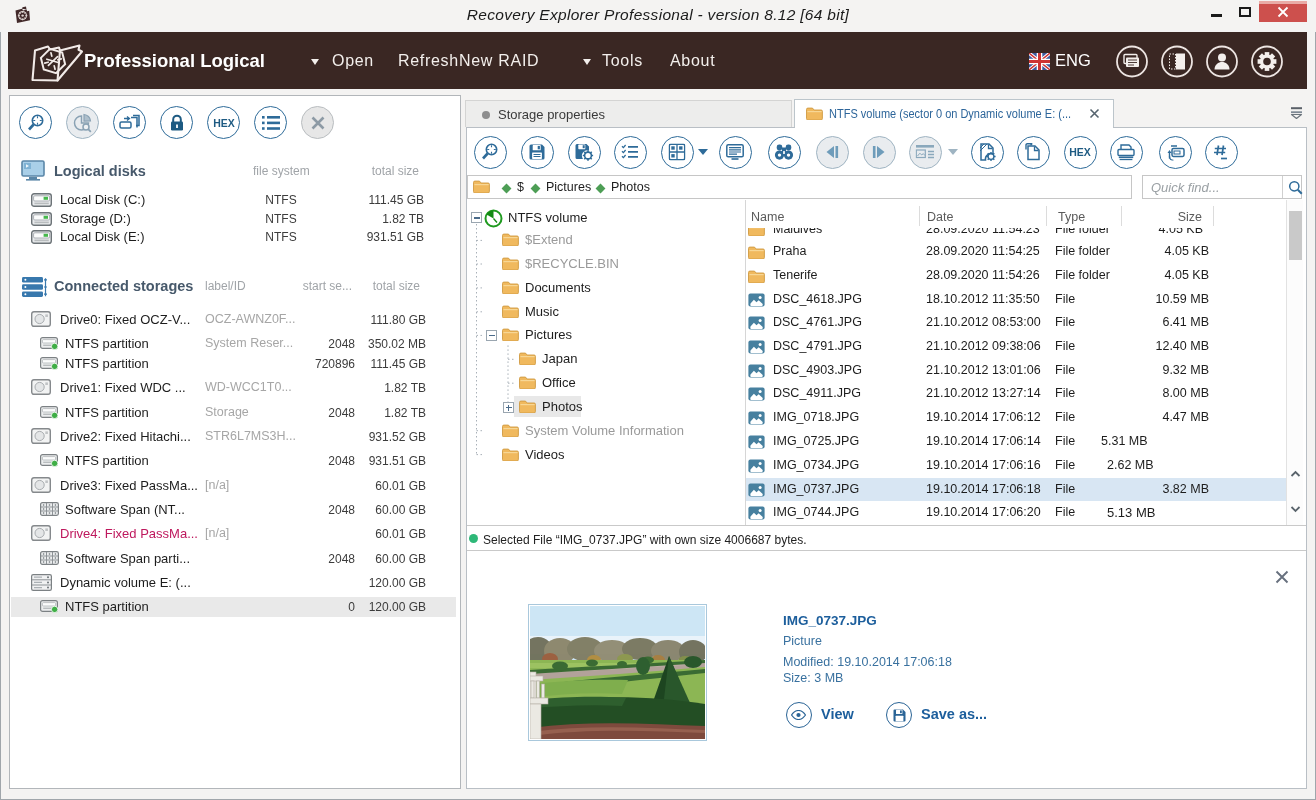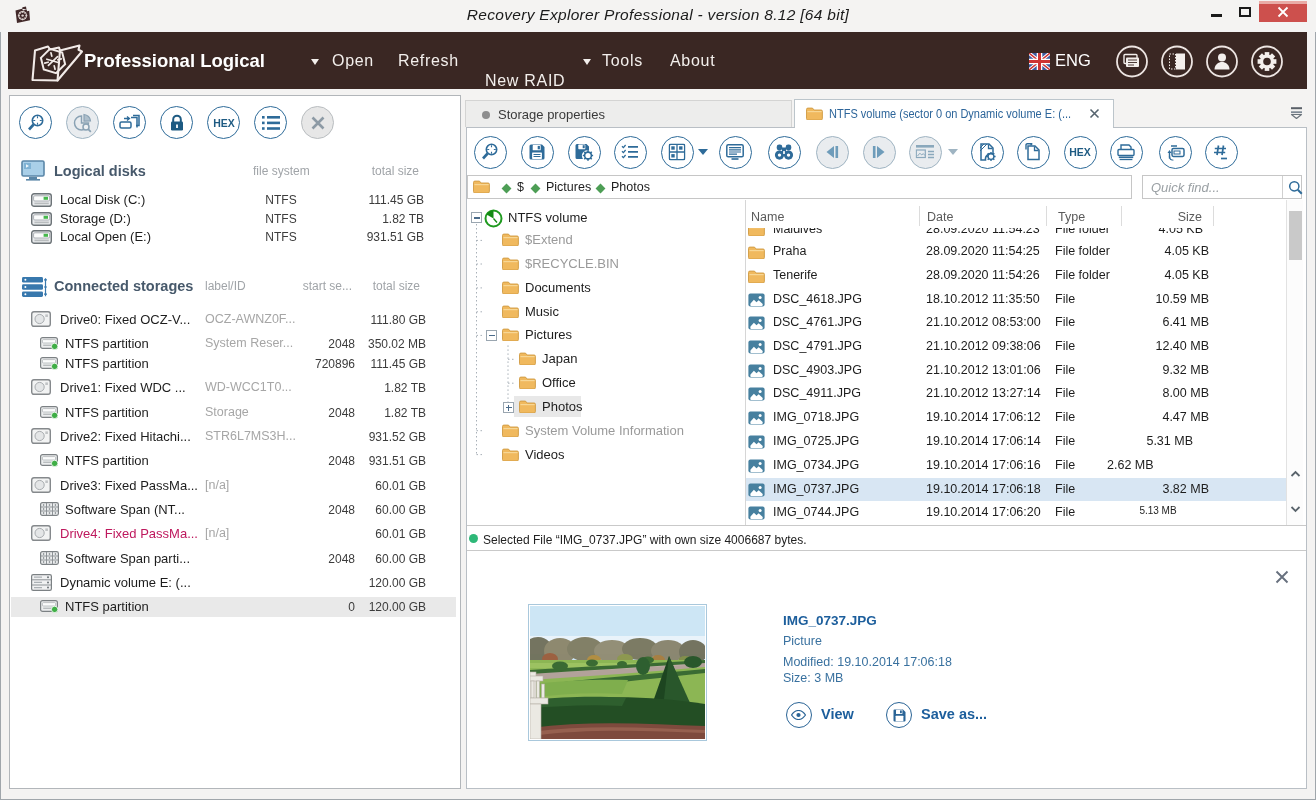--- a/index.html
+++ b/index.html
@@ -119,21 +119,21 @@
       <polygon points="-11,-6 0,-12.5 11,-6 11,6 0,12.5 -11,6" fill="none" stroke="#f2ebe8" stroke-width="2"></polygon>
       <g stroke="#f2ebe8" stroke-width="1.7" stroke-linecap="round">
         <path d="M-5.5,-3.2 L5.5,3.2 M5.5,-3.2 L-5.5,3.2 M0,-8.5 L0,-5 M0,5 L0,8.5 M-8.5,0 L-5,0 M5,0 L8.5,0"></path>
       </g>
     </g>
   </svg>
   <div class="abs" style="left:76px;top:0;height:57px;line-height:57px;color:#fff;font-size:18.5px;font-weight:bold;">Professional Logical</div>
   <div class="tri-w" style="left:303px;"></div>
   <div class="menu-item" style="left:324px;">Open</div>
   <div class="menu-item" style="left:390px;">Refresh</div>
-  <div class="menu-item" style="left:477px;margin-top:20px;">New RAID</div>
+  <div class="menu-item" style="left:451px;">New RAID</div>
   <div class="tri-w" style="left:575px;"></div>
   <div class="menu-item" style="left:594px;">Tools</div>
   <div class="menu-item" style="left:662px;">About</div>
 
   <svg class="abs" style="left:1021px;top:21px" width="21" height="17" viewBox="0 0 21 17">
     <rect width="21" height="17" fill="#3d5a9e"></rect>
     <path d="M0 0 L21 17 M21 0 L0 17" stroke="#fff" stroke-width="3.4"></path>
     <path d="M0 0 L21 17 M21 0 L0 17" stroke="#c33" stroke-width="1.4"></path>
     <path d="M10.5 0 V17 M0 8.5 H21" stroke="#fff" stroke-width="5.6"></path>
     <path d="M10.5 0 V17 M0 8.5 H21" stroke="#c33" stroke-width="3"></path>
@@ -252,21 +252,21 @@
   <div class="txt" style="right:36px;top:97px;font-size:12px;color:#3c3c3c">111.45 GB</div>
   <svg class="abs" style="left:21px;top:116px" width="21" height="15">
       <use href="#i-hdd"></use>
     </svg>
   <div class="txt" style="left:50px;top:115px;font-size:13px;color:#1d1d1d">Storage (D:)</div>
   <div class="txt" style="left:226px;top:116px;width:90px;text-align:center;font-size:12px;color:#3c3c3c">NTFS</div>
   <div class="txt" style="right:36px;top:116px;font-size:12px;color:#3c3c3c">1.82 TB</div>
   <svg class="abs" style="left:21px;top:134px" width="21" height="15">
       <use href="#i-hdd"></use>
     </svg>
-  <div class="txt" style="left:50px;top:133px;font-size:13px;color:#1d1d1d">Local Open (E:)</div>
+  <div class="txt" style="left:50px;top:133px;font-size:13px;color:#1d1d1d">Local Disk (E:)</div>
   <div class="txt" style="left:226px;top:134px;width:90px;text-align:center;font-size:12px;color:#3c3c3c">NTFS</div>
   <div class="txt" style="right:36px;top:134px;font-size:12px;color:#3c3c3c">931.51 GB</div>
   <svg class="abs" style="left:12px;top:181px" width="26" height="22" viewBox="0 0 26 22">
       <g fill="#3878ad">
         <rect x="0" y="0" width="21" height="5.6" rx="1.4"></rect>
         <rect x="0" y="7.2" width="21" height="5.6" rx="1.4"></rect>
         <rect x="0" y="14.4" width="21" height="5.6" rx="1.4"></rect>
       </g>
       <g fill="#fff">
         <circle cx="3.4" cy="2.8" r="1"></circle>
@@ -678,21 +678,21 @@
 <div class="txt" style="left:27px;top:182.3px;font-size:12.5px;color:#1d1d1d">IMG_0718.JPG</div>
 <div class="txt" style="left:180px;top:182.3px;font-size:12.5px;color:#1d1d1d">19.10.2014 17:06:12</div>
 <div class="txt" style="left:309px;top:182.3px;font-size:12.5px;color:#1d1d1d">File</div>
 <div class="txt" style="left:361px;top:182.3px;width:102px;text-align:right;font-size:12.5px;color:#1d1d1d">4.47 MB</div>
 <svg class="abs" style="left:2px;top:207px" width="17" height="14">
         <use href="#i-jpg"></use>
       </svg>
 <div class="txt" style="left:27px;top:206px;font-size:12.5px;color:#1d1d1d">IMG_0725.JPG</div>
 <div class="txt" style="left:180px;top:206px;font-size:12.5px;color:#1d1d1d">19.10.2014 17:06:14</div>
 <div class="txt" style="left:309px;top:206px;font-size:12.5px;color:#1d1d1d">File</div>
-<div class="txt" style="left:345px;top:206px;width:102px;text-align:right;font-size:12.5px;color:#1d1d1d">5.31 MB</div>
+<div class="txt" style="left:355px;top:206px;width:102px;text-align:left;font-size:12.5px;color:#1d1d1d">5.31 MB</div>
 <svg class="abs" style="left:2px;top:230.6px" width="17" height="14">
         <use href="#i-jpg"></use>
       </svg>
 <div class="txt" style="left:27px;top:229.6px;font-size:12.5px;color:#1d1d1d">IMG_0734.JPG</div>
 <div class="txt" style="left:180px;top:229.6px;font-size:12.5px;color:#1d1d1d">19.10.2014 17:06:16</div>
 <div class="txt" style="left:309px;top:229.6px;font-size:12.5px;color:#1d1d1d">File</div>
 <div class="txt" style="left:361px;top:229.6px;width:102px;text-align:left;font-size:12.5px;color:#1d1d1d">2.62 MB</div>
 <div class="abs" style="left:0;top:250px;width:540px;height:23px;background:#d8e6f3"></div>
 <svg class="abs" style="left:2px;top:254.7px" width="17" height="14">
         <use href="#i-jpg"></use>
@@ -700,21 +700,21 @@
 <div class="txt" style="left:27px;top:253.7px;font-size:12.5px;color:#1d1d1d">IMG_0737.JPG</div>
 <div class="txt" style="left:180px;top:253.7px;font-size:12.5px;color:#1d1d1d">19.10.2014 17:06:18</div>
 <div class="txt" style="left:309px;top:253.7px;font-size:12.5px;color:#1d1d1d">File</div>
 <div class="txt" style="left:361px;top:253.7px;width:102px;text-align:right;font-size:12.5px;color:#1d1d1d">3.82 MB</div>
 <svg class="abs" style="left:2px;top:278.3px" width="17" height="14">
         <use href="#i-jpg"></use>
       </svg>
 <div class="txt" style="left:27px;top:277.3px;font-size:12.5px;color:#1d1d1d">IMG_0744.JPG</div>
 <div class="txt" style="left:180px;top:277.3px;font-size:12.5px;color:#1d1d1d">19.10.2014 17:06:20</div>
 <div class="txt" style="left:309px;top:277.3px;font-size:12.5px;color:#1d1d1d">File</div>
-<div class="txt" style="left:361px;top:277.3px;width:102px;text-align:center;font-size:10px;color:#1d1d1d">5.13 MB</div>
+<div class="txt" style="left:361px;top:277.3px;width:102px;text-align:left;font-size:13px;color:#1d1d1d">5.13 MB</div>
 </div>
 <div class="abs" style="left:819px;top:72px;width:17px;height:325px;background:#fcfcfc;border-left:1px solid #e2e2e2">
  <div class="abs" style="left:2px;top:11px;width:13px;height:49px;background:#c9c9c9"></div>
  <svg class="abs" style="left:3px;top:270px" width="11" height="8" viewBox="0 0 11 8">
         <path d="M1.5 6 L5.5 2 L9.5 6" fill="none" stroke="#5a646c" stroke-width="1.8"></path>
       </svg>
  <svg class="abs" style="left:3px;top:305px" width="11" height="8" viewBox="0 0 11 8">
         <path d="M1.5 2 L5.5 6 L9.5 2" fill="none" stroke="#5a646c" stroke-width="1.8"></path>
       </svg>
 </div>

